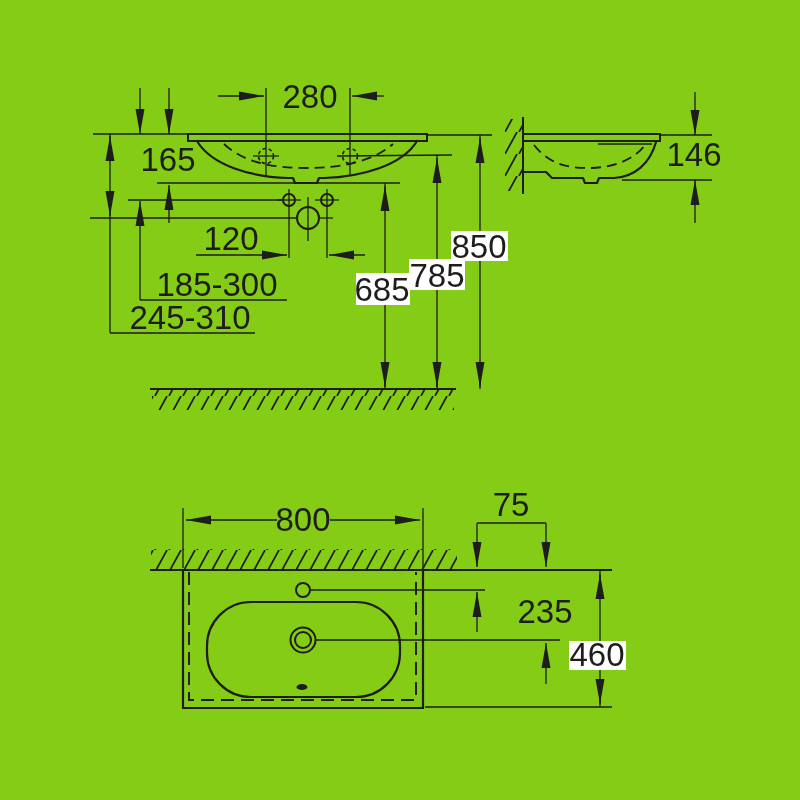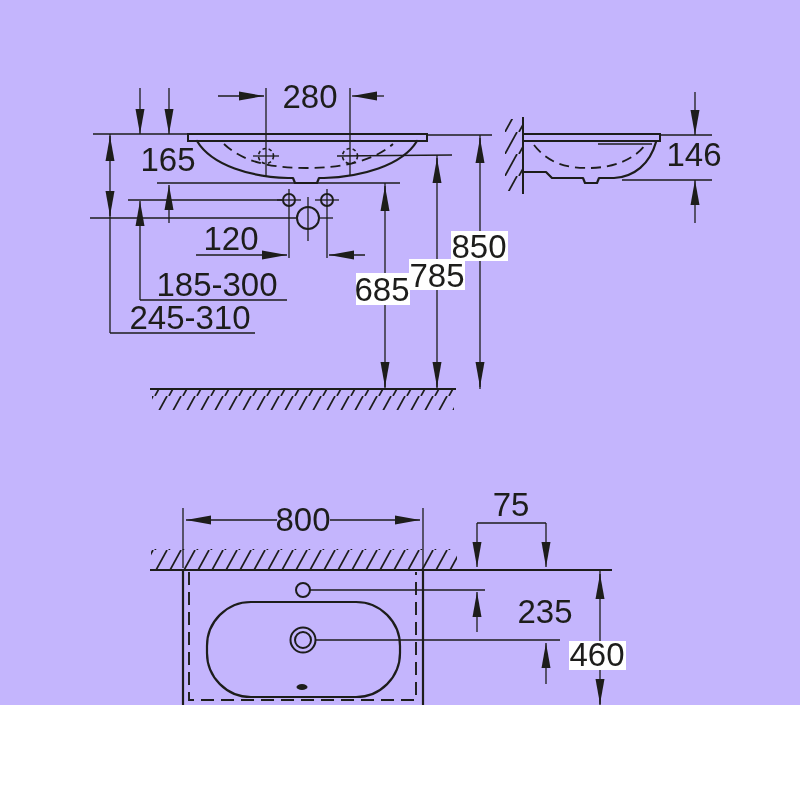--- a/index.html
+++ b/index.html
@@ -1,16 +1,16 @@
 <!DOCTYPE html>
 <html><head>
 <meta charset="utf-8">
 <style>
   html,body{margin:0;padding:0;background:#ffffff;}
-  .stage{width:800px;height:705px;background:#c4b5fd;position:relative;overflow:hidden;}
+  .stage{width:800px;height:800px;background:#84cc16;position:relative;overflow:hidden;}
   svg{display:block;}
   .ol{stroke:#1d1d1b;stroke-width:2.2;fill:none;stroke-linejoin:round;stroke-linecap:round;}
   .ol2{stroke:#1d1d1b;stroke-width:2;fill:none;}
   .thin{stroke:#1d1d1b;stroke-width:1.3;fill:none;}
   .dim{stroke:#1d1d1b;stroke-width:1.3;fill:none;}
   .dash{stroke:#1d1d1b;stroke-width:1.8;fill:none;stroke-dasharray:10 6;}
   .dashc{stroke:#1d1d1b;stroke-width:1.6;fill:none;stroke-dasharray:3.5 2.8;}
   .dashr{stroke:#1d1d1b;stroke-width:1.9;fill:none;stroke-dasharray:13 7;}
   .txt{font-family:"Liberation Sans","DejaVu Sans",sans-serif;font-size:33px;fill:#1d1d1b;text-anchor:middle;}
   .bg{fill:#ffffff;stroke:none;}

